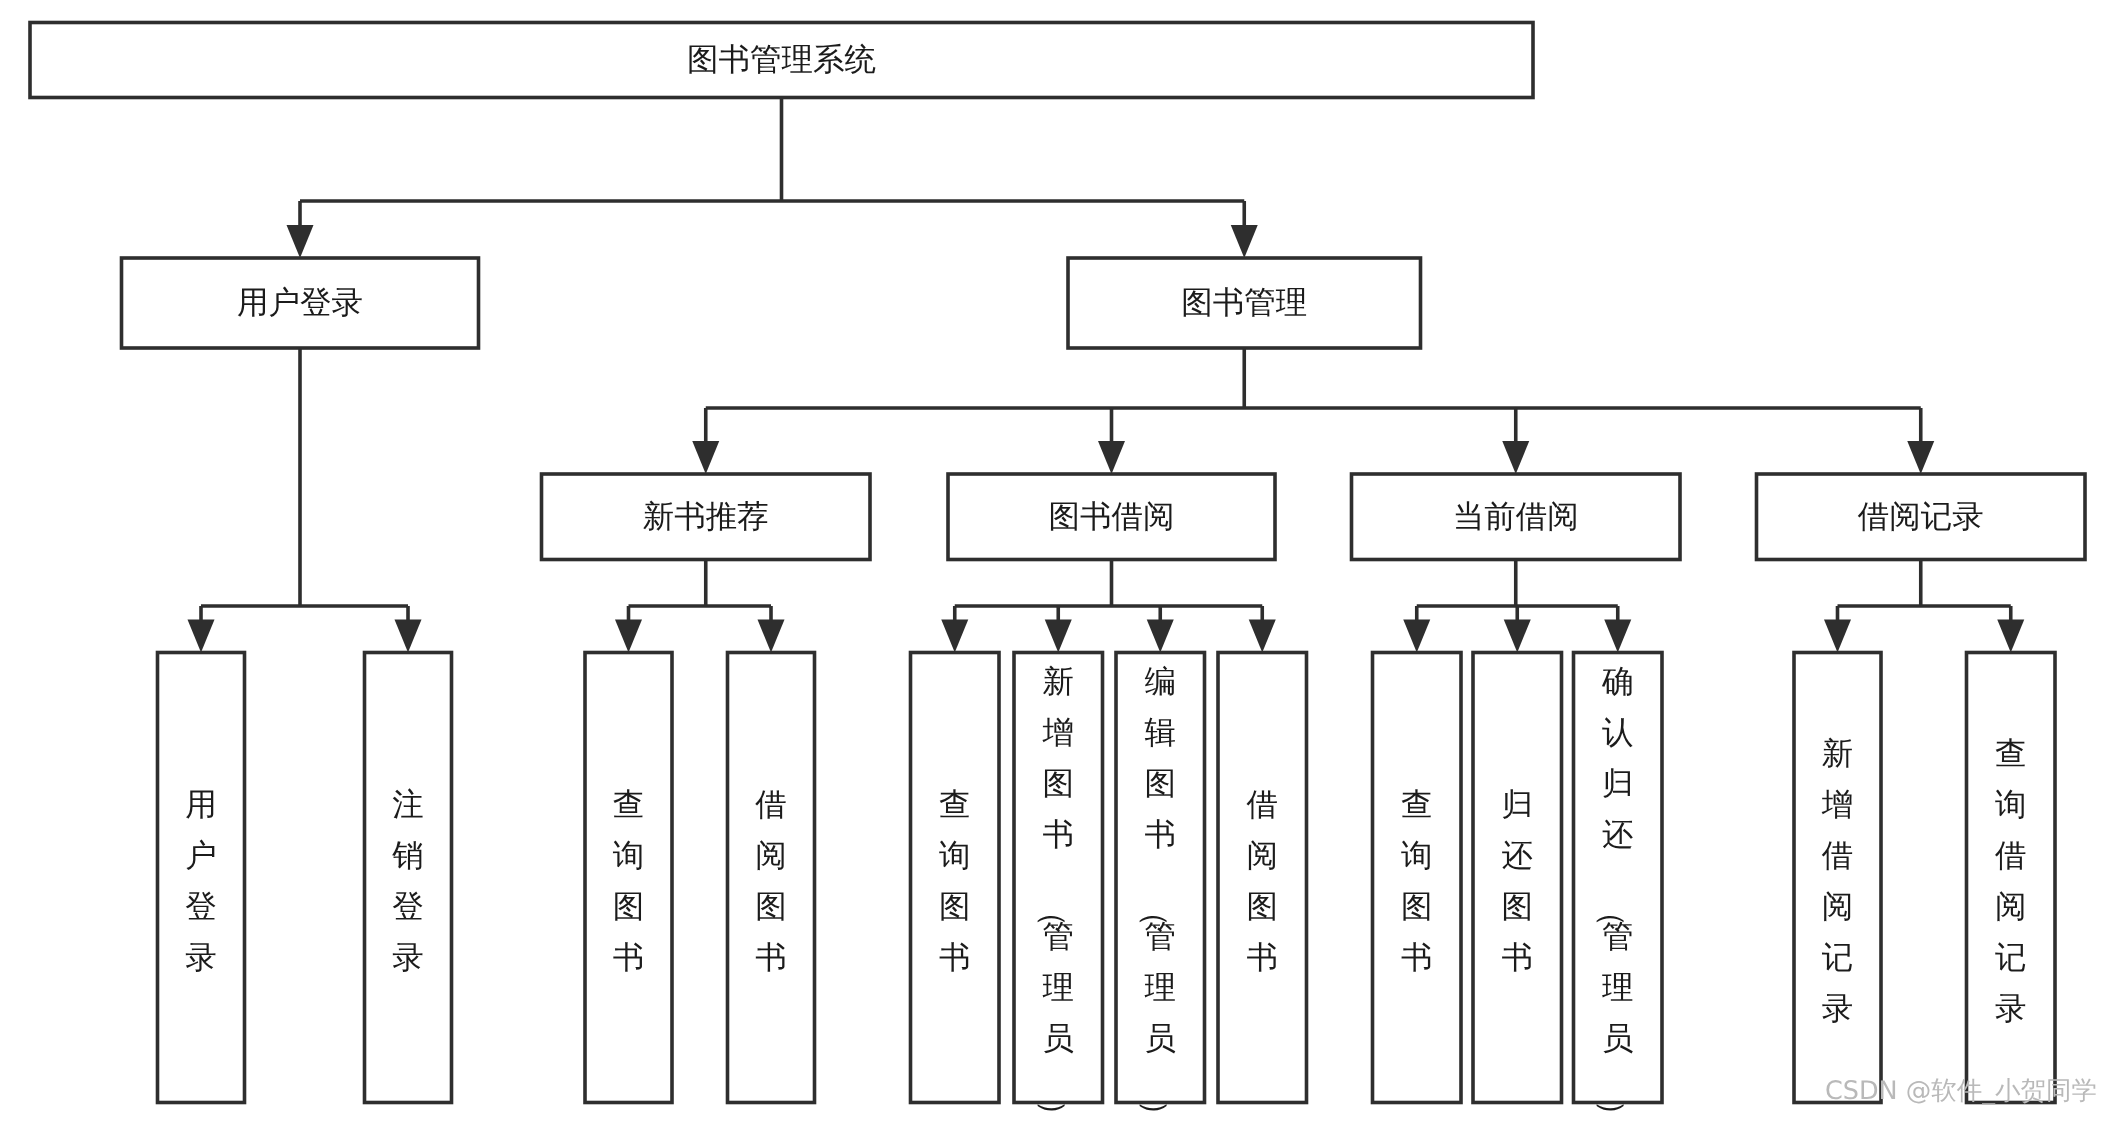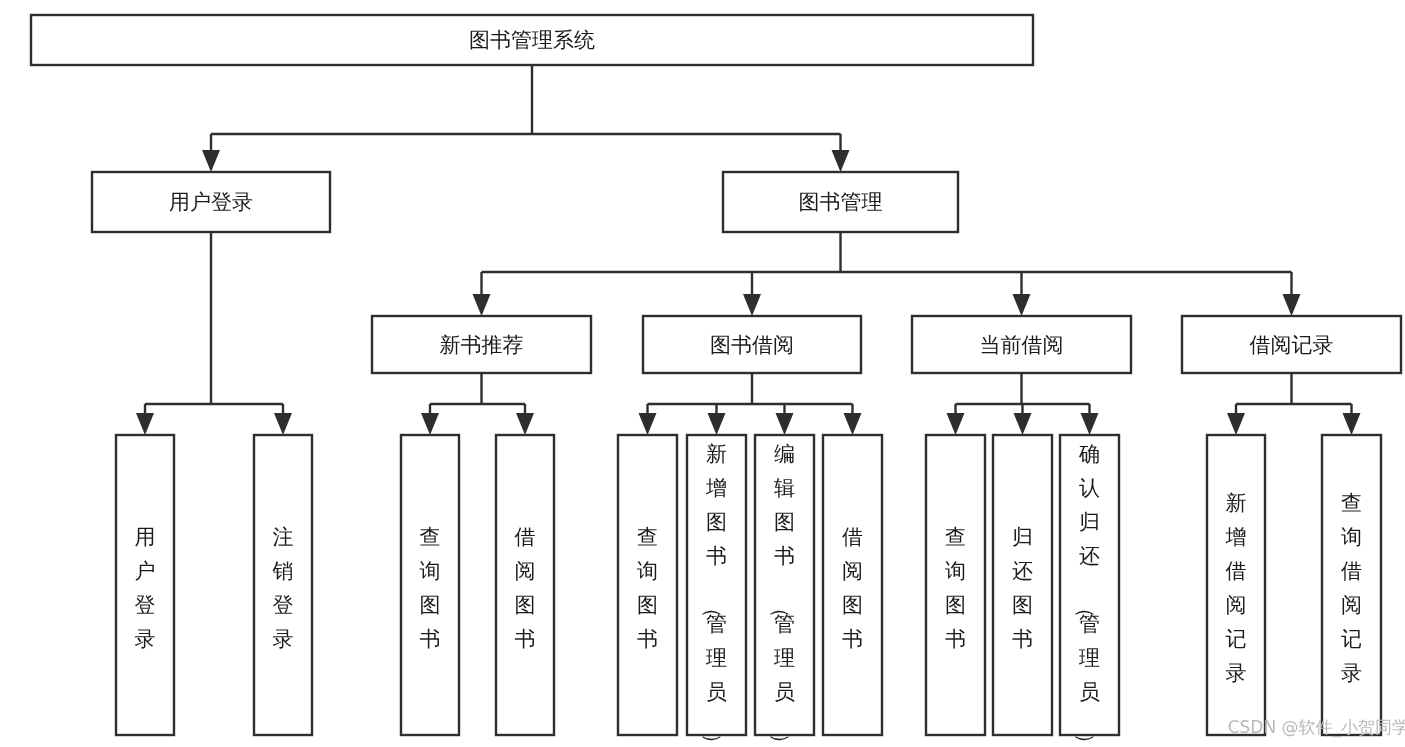--- a/index.html
+++ b/index.html
@@ -10,21 +10,21 @@
   }
   body {
     width: 1405px;
     height: 747px;
     font-family: "DejaVu Sans", "Liberation Sans", sans-serif;
     position: relative;
     overflow: hidden;
   }
   #diagram-root {
     position: absolute;
-    left: 11px;
+    left: 0;
     top: 0;
     width: 1275px;
     height: 747px;
   }
   svg.diagram-canvas {
     display: block;
     width: 1405px;
     height: 747px;
   }
   .node-box {

